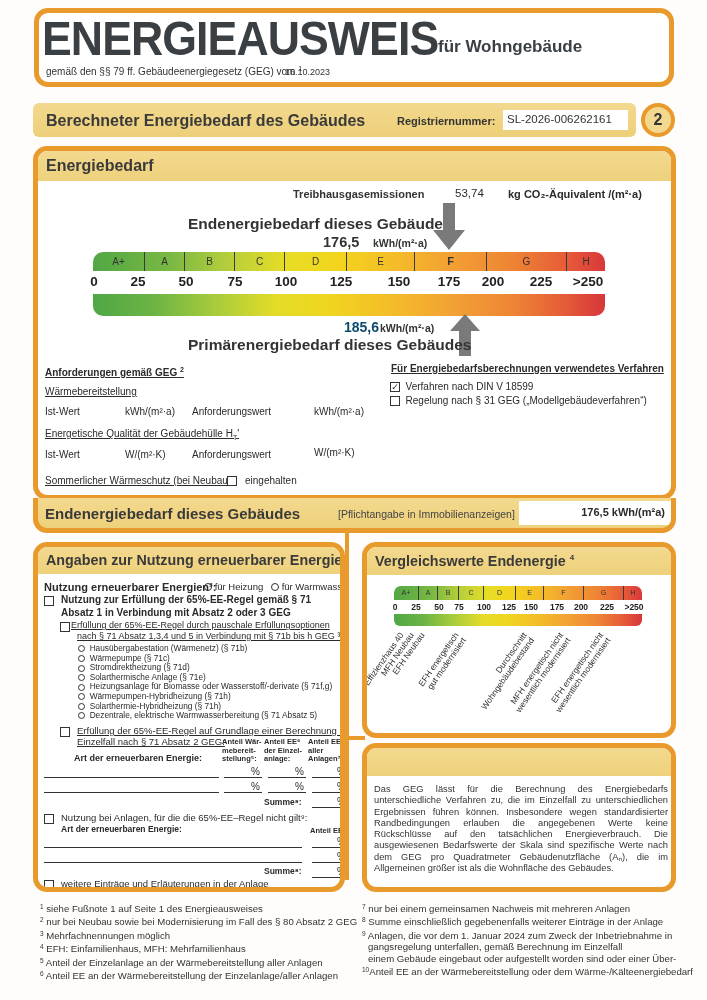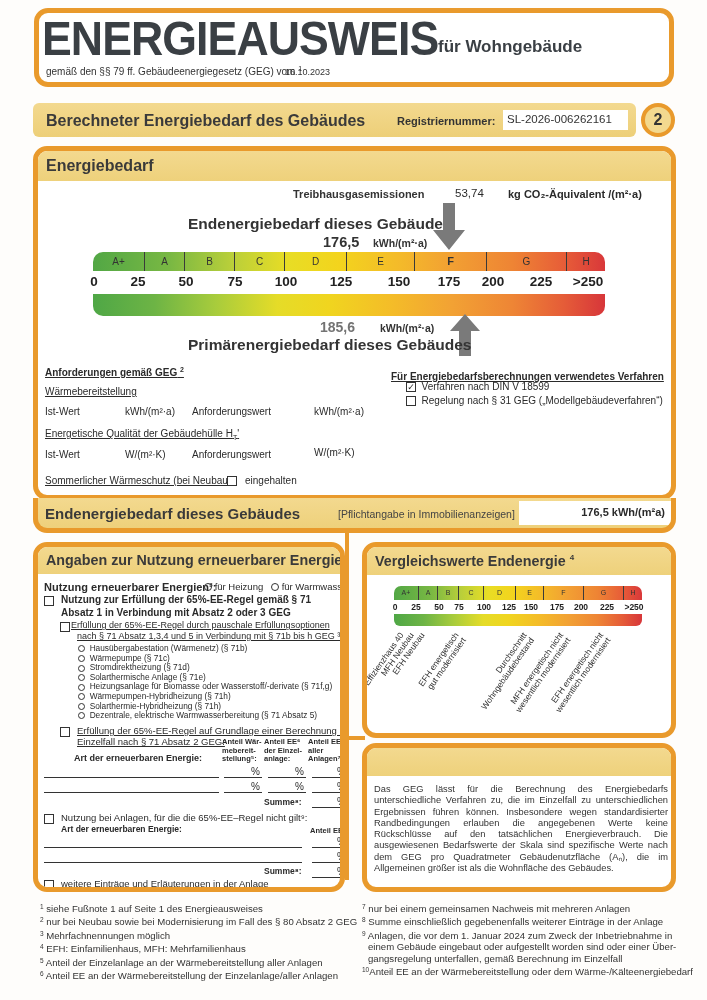--- a/index.html
+++ b/index.html
@@ -125,41 +125,41 @@
     <span class="tick" style="left:411px;">175</span>
     <span class="tick" style="left:455px;">200</span>
     <span class="tick" style="left:503px;">225</span>
     <span class="tick" style="left:550px;">&gt;250</span>
   </div>
   <div class="scale-bot" style="left:55px;top:143px;width:512px;height:22px;"></div>
 
   <svg class="arrow-up" style="left:412px;top:163px;" width="30" height="42">
     <polygon points="15,0 30,17 21,17 21,42 9,42 9,17 0,17" fill="#7a7a7a"></polygon>
   </svg>
-  <div class="abs bold nowrap" style="left:282px;top:168px;font-size:14px;color:#737373;">185,6</div>
+  <div class="abs bold nowrap" style="left:306px;top:168px;font-size:14px;color:#0c4a6e;">185,6</div>
   <div class="abs bold nowrap" style="left:342px;top:171px;font-size:10.5px;color:#333;">kWh/(m²·a)</div>
   <div class="abs bold nowrap" style="left:150px;top:185px;font-size:15.5px;color:#333;">Primärenergiebedarf dieses Gebäudes</div>
 
   <div class="abs ul bold txt10 nowrap" style="left:7px;top:215px;"><span>Anforderungen gemäß GEG</span> <sup style="font-size:7px;">2</sup></div>
   <div class="abs ul txt10 nowrap" style="left:7px;top:235px;">Wärmebereitstellung</div>
   <div class="abs txt10" style="left:7px;top:255px;">Ist-Wert</div>
   <div class="abs txt10 nowrap" style="left:87px;top:255px;">kWh/(m²·a)</div>
   <div class="abs txt10" style="left:154px;top:255px;">Anforderungswert</div>
   <div class="abs txt10 nowrap" style="left:276px;top:255px;">kWh/(m²·a)</div>
   <div class="abs ul txt10 nowrap" style="left:7px;top:277px;"><span>Energetische Qualität der Gebäudehülle H</span><sub style="font-size:7px;">T</sub>'</div>
   <div class="abs txt10" style="left:7px;top:298px;">Ist-Wert</div>
   <div class="abs txt10 nowrap" style="left:87px;top:298px;">W/(m²·K)</div>
   <div class="abs txt10" style="left:154px;top:298px;">Anforderungswert</div>
   <div class="abs txt10 nowrap" style="left:276px;top:296px;">W/(m²·K)</div>
   <div class="abs ul txt10 nowrap" style="left:7px;top:324px;">Sommerlicher Wärmeschutz (bei Neubau)</div>
   <span class="abs chk" style="left:189px;top:325px;"></span>
   <div class="abs txt10" style="left:207px;top:324px;">eingehalten</div>
 
-  <div class="abs ul bold txt10 nowrap" style="left:353px;top:220px;">Für Energiebedarfsberechnungen verwendetes Verfahren</div>
-  <div class="abs txt10 nowrap" style="left:352px;top:229px;line-height:14px;margin-left:16px;">
+  <div class="abs ul bold txt10 nowrap" style="left:353px;top:212px;">Für Energiebedarfsberechnungen verwendetes Verfahren</div>
+  <div class="abs txt10 nowrap" style="left:352px;top:229px;line-height:14px;">
     <div><span class="chk">✓</span>&nbsp;&nbsp;<span>Verfahren nach DIN V 18599</span></div>
     <div><span class="chk"></span>&nbsp;&nbsp;<span>Regelung nach § 31 GEG („Modellgebäudeverfahren“)</span></div>
   </div>
 </div>
 
 <div id="ee-band" class="abs">
   <div class="abs bold nowrap" style="left:7px;top:7px;font-size:15px;color:#3a3a3a;">Endenergiebedarf dieses Gebäudes</div>
   <div class="abs nowrap" style="left:255px;top:10px;font-size:10.5px;color:#444;padding-left:45px;">[Pflichtangabe in Immobilienanzeigen]</div>
   <div id="ee-white" class="abs">
     <div class="abs bold nowrap" style="right:6px;top:5px;font-size:11px;">176,5 kWh/(m²a)</div>
@@ -297,16 +297,16 @@
   <div><sup>2</sup> <span>nur bei Neubau sowie bei Modernisierung im Fall des § 80 Absatz 2 GEG</span></div>
   <div><sup>3</sup> <span>Mehrfachnennungen möglich</span></div>
   <div><sup>4</sup> <span>EFH: Einfamilienhaus, MFH: Mehrfamilienhaus</span></div>
   <div><sup>5</sup> <span>Anteil der Einzelanlage an der Wärmebereitstellung aller Anlagen</span></div>
   <div><sup>6</sup> <span>Anteil EE an der Wärmebereitstellung der Einzelanlage/aller Anlagen</span></div>
 </div>
 <div class="fn" style="left:362px;top:901px;">
   <div><sup>7</sup> <span>nur bei einem gemeinsamen Nachweis mit mehreren Anlagen</span></div>
   <div><sup>8</sup> <span>Summe einschließlich gegebenenfalls weiterer Einträge in der Anlage</span></div>
   <div><sup>9</sup> <span>Anlagen, die vor dem 1. Januar 2024 zum Zweck der Inbetriebnahme in</span></div>
+  <div style="padding-left:6px;"><span>gangsregelung unterfallen, gemäß Berechnung im Einzelfall</span></div>
   <div style="padding-left:6px;"><span>einem Gebäude eingebaut oder aufgestellt worden sind oder einer Über-</span></div>
-  <div style="padding-left:6px;"><span>gangsregelung unterfallen, gemäß Berechnung im Einzelfall</span></div>
   <div><sup>10</sup><span>Anteil EE an der Wärmebereitstellung oder dem Wärme-/Kälteenergiebedarf</span></div>
 </div>
 
 </body></html>

